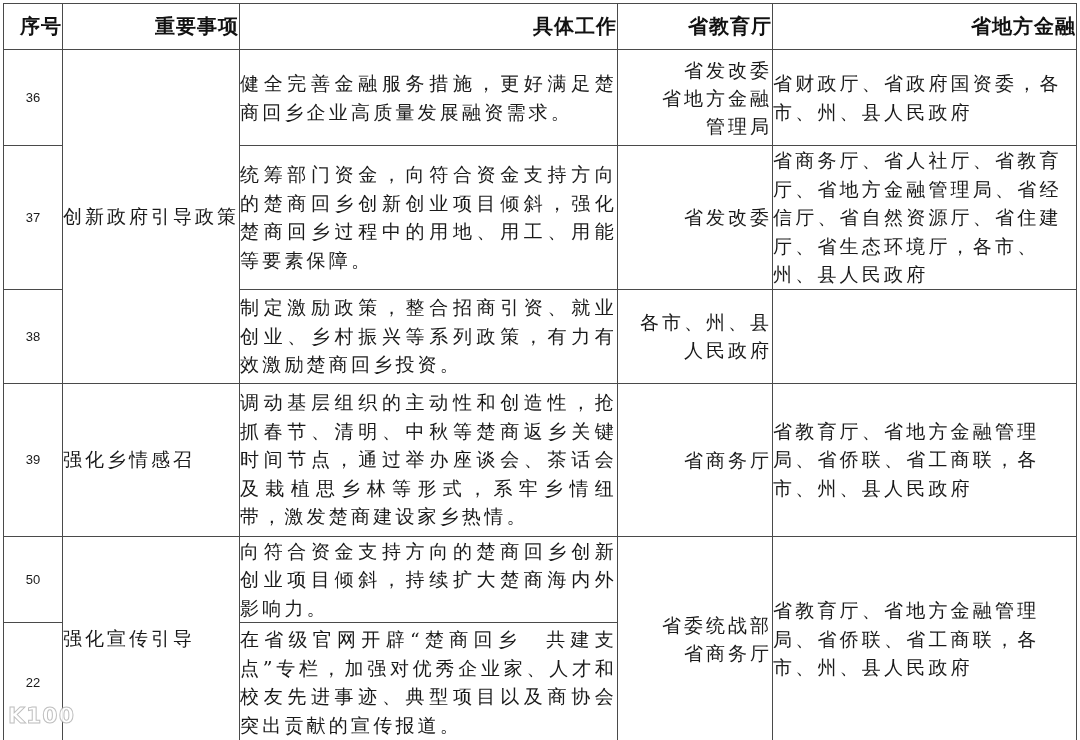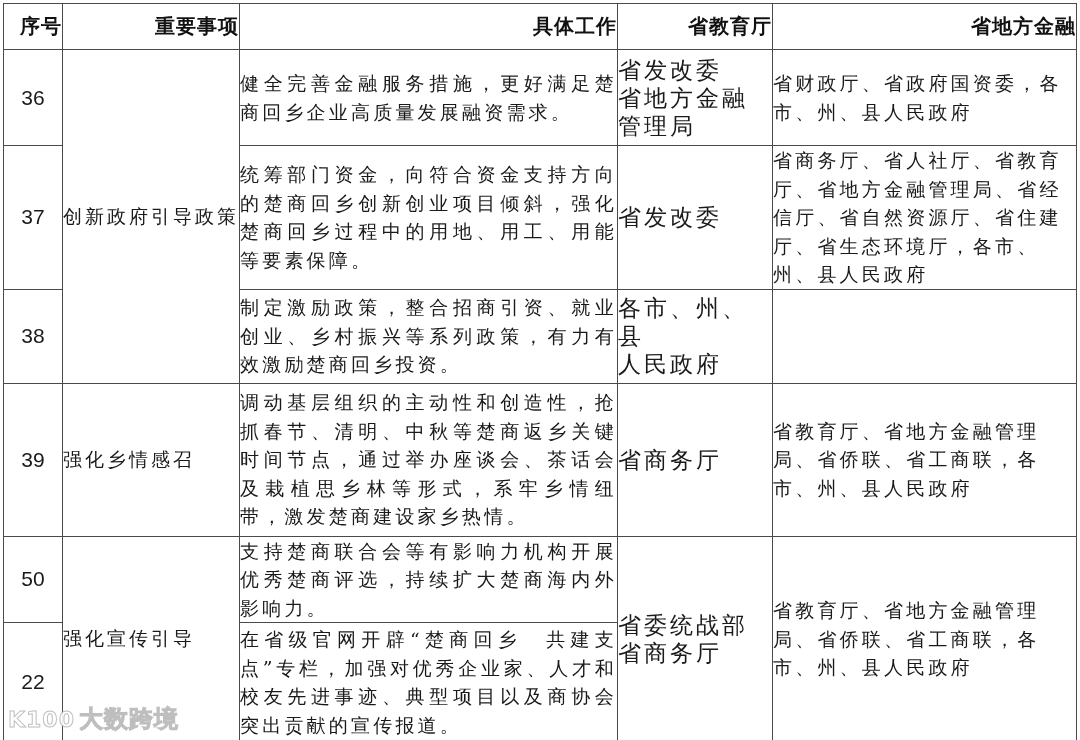--- a/index.html
+++ b/index.html
@@ -33,39 +33,39 @@
       font-weight: bold;
       font-size: 20px;
       text-align: right;
       height: 45px;
       letter-spacing: 1px;
       color: #111;
     }
     td.num {
       text-align: center;
       font-family: "Liberation Sans", "DejaVu Sans", sans-serif;
-      font-size: 21px;
+      font-size: 13px;
     }
     td.matter {
       text-align: left;
       font-size: 19px;
       letter-spacing: 3px;
       line-height: 29px;
       padding: 0 10px;
     }
     td.work {
       text-align: justify;
       font-size: 19px;
       letter-spacing: 3.2px;
       line-height: 28.5px;
       padding: 2px 8px 2px 10px;
     }
     td.lead {
-      text-align: left;
-      font-size: 23px;
+      text-align: right;
+      font-size: 19px;
       letter-spacing: 3px;
       line-height: 28px;
       padding: 0 6px;
     }
     td.resp {
       text-align: left;
       font-size: 19px;
       letter-spacing: 3.2px;
       line-height: 28.5px;
       padding: 2px 8px 2px 10px;
@@ -156,31 +156,30 @@
         <span class="line">省商务厅</span>
       </td>
       <td class="resp">省教育厅、省地方金融管理局、省侨联、省工商联，各市、州、县人民政府</td>
     </tr>
 
     <tr style="height:84px">
       <td class="num">50</td>
       <td class="matter" rowspan="2">
         <span>强化宣传引导</span>
       </td>
-      <td class="work">支持楚商联合会等有影响力机构开展优秀楚商评选，持续扩大楚商海内外影响力。</td>
+      <td class="work">向符合资金支持方向的楚商回乡创新创业项目倾斜，持续扩大楚商海内外影响力。</td>
       <td class="lead" rowspan="2">
         <span class="line">省委统战部</span>
         <span class="line">省商务厅</span>
       </td>
       <td class="resp" rowspan="2">省教育厅、省地方金融管理局、省侨联、省工商联，各市、州、县人民政府</td>
     </tr>
 
     <tr style="height:119px">
       <td class="num">22</td>
       <td class="work">在省级官网开辟“楚商回乡　共建支点”专栏，加强对优秀企业家、人才和校友先进事迹、典型项目以及商协会突出贡献的宣传报道。</td>
     </tr>
   </tbody>
 </table>
 
 <div class="watermark">
   <span class="logo">K100</span>
-  <span>大数跨境</span>
 </div>
 
 </body></html>

